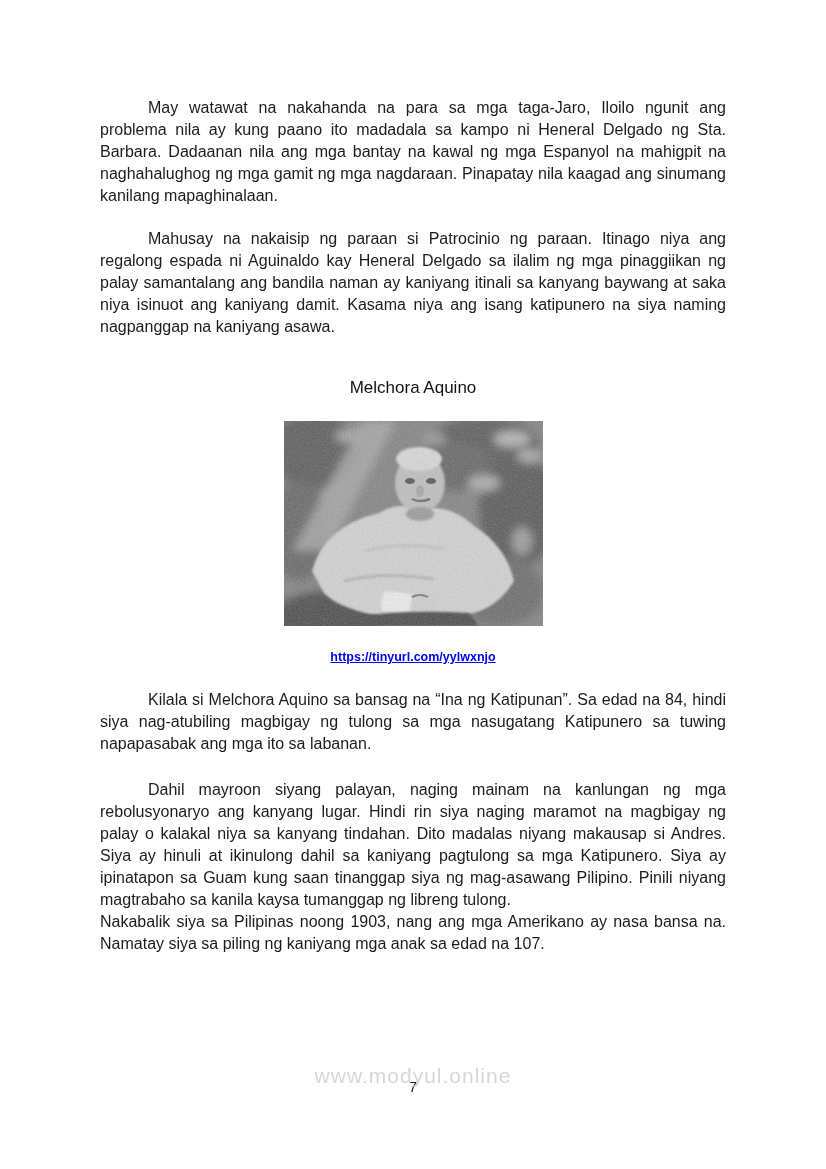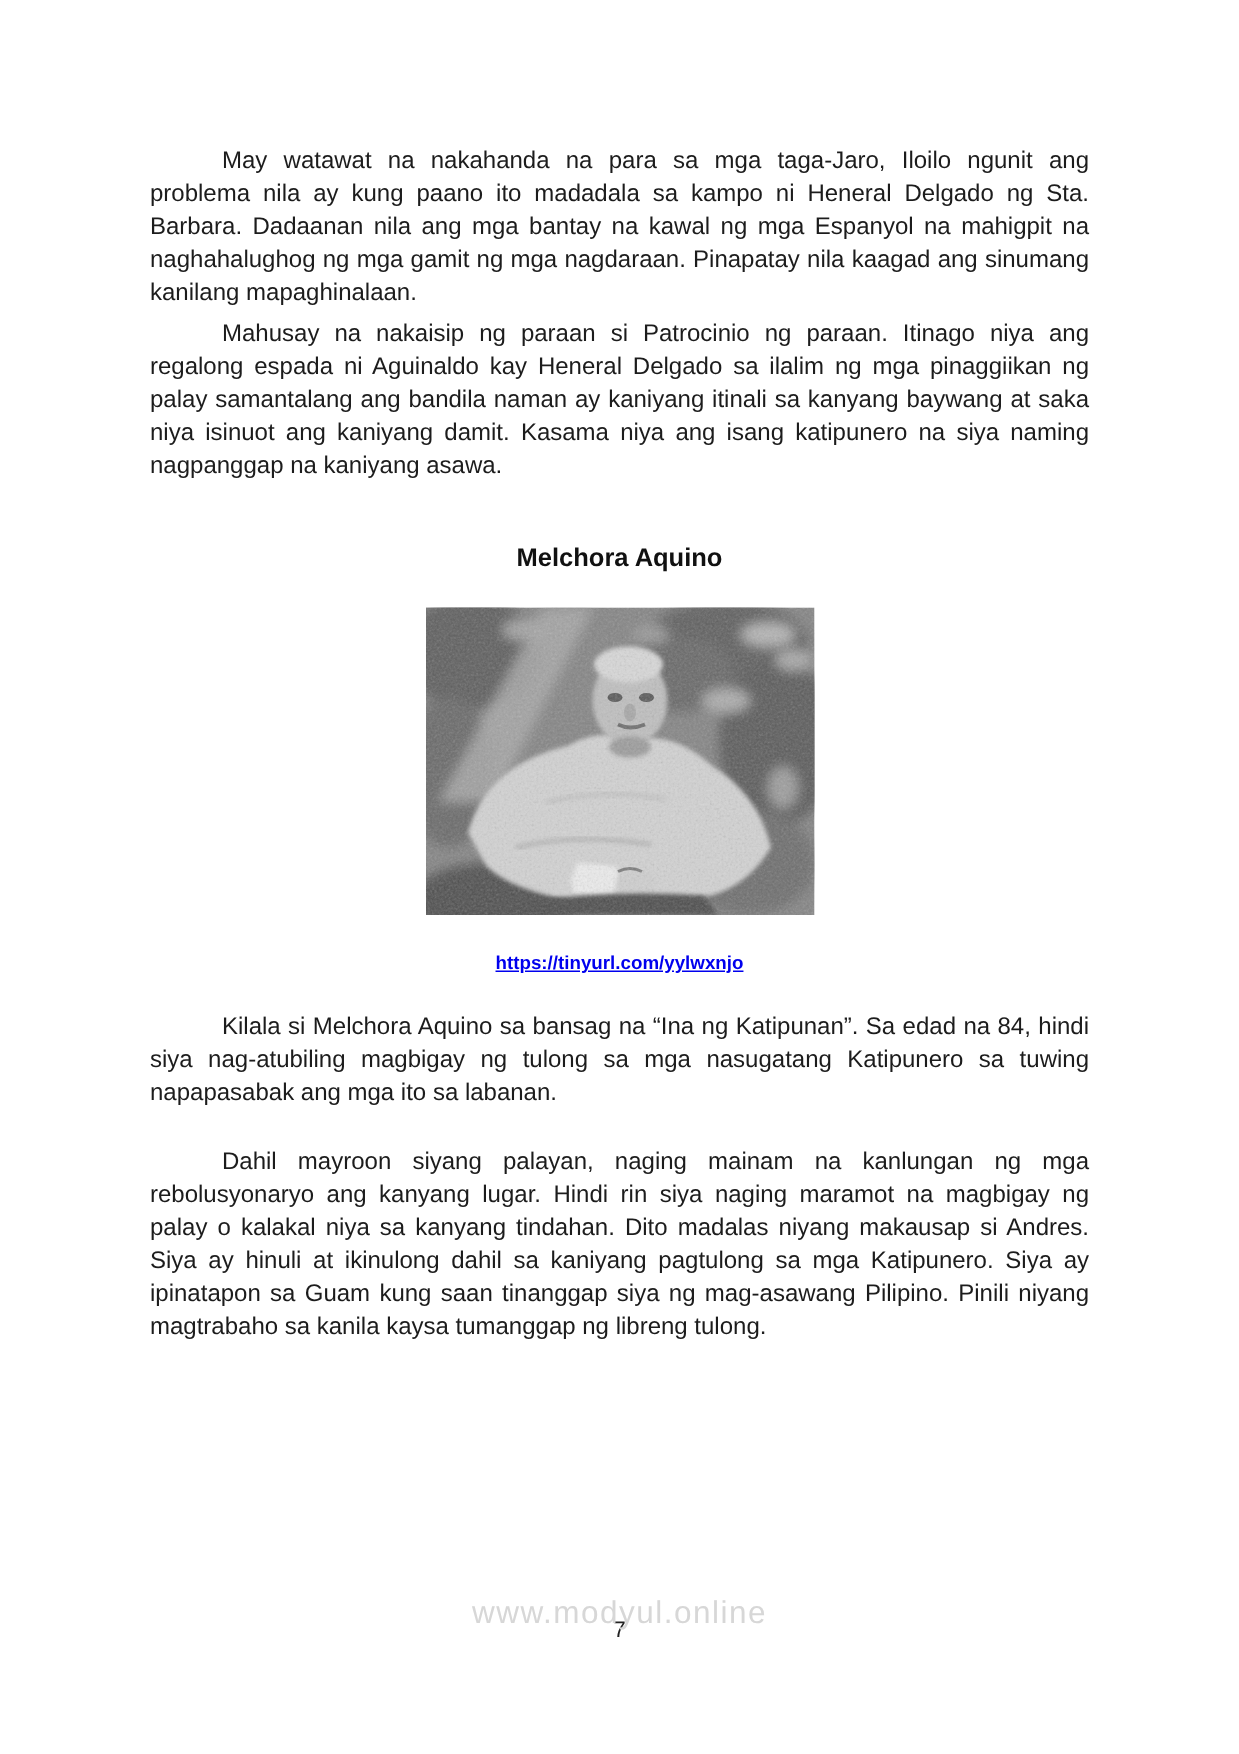--- a/index.html
+++ b/index.html
@@ -15,28 +15,28 @@
     padding: 97px 100px 0 100px;
   }
   .body-par {
     margin: 0;
     font-size: 16px;
     line-height: 22px;
     text-align: justify;
     text-indent: 48px;
     color: #1c1c1c;
   }
-  .mt-block1 { margin-top: 5px; }
+  .mt-block1 { margin-top: 21px; }
   .mt-block2 { margin-top: 24px; }
   .no-indent { text-indent: 0; margin-top: 0; }
   .section-heading {
     margin: 40px 0 0 0;
     font-size: 17px;
     line-height: 20px;
-    font-weight: bold;
+    font-weight: normal;
     text-align: center;
     color: #111111;
   }
   .photo-figure {
     margin: 23px 0 0 0;
     text-align: center;
   }
   .photo-frame {
     display: inline-block;
     width: 259px;
@@ -137,17 +137,18 @@
         <rect width="259" height="205" filter="url(#grain)" opacity="0.5"></rect>
       </svg>
     </span>
     <figcaption class="photo-caption">
       <a href="#" style="color:#0000EE;">https://tinyurl.com/yylwxnjo</a>
     </figcaption>
   </figure>
 
   <p class="body-par mt-block2">Kilala si Melchora Aquino sa bansag na “Ina ng Katipunan”. Sa edad na 84, hindi siya nag-atubiling magbigay ng tulong sa mga nasugatang Katipunero sa tuwing napapasabak ang mga ito sa labanan.</p>
   <p class="body-par mt-block2">Dahil mayroon siyang palayan, naging mainam na kanlungan ng mga rebolusyonaryo ang kanyang lugar. Hindi rin siya naging maramot na magbigay ng palay o kalakal niya sa kanyang tindahan. Dito madalas niyang makausap si Andres. Siya ay hinuli at ikinulong dahil sa kaniyang pagtulong sa mga Katipunero. Siya ay ipinatapon sa Guam kung saan tinanggap siya ng mag-asawang Pilipino. Pinili niyang magtrabaho sa kanila kaysa tumanggap ng libreng tulong.</p>
+  <p class="body-par no-indent">Nakabalik siya sa Pilipinas noong 1903, nang ang mga Amerikano ay nasa bansa na. Namatay siya sa piling ng kaniyang mga anak sa edad na 107.</p>
 
   <div class="page-number">7</div>
   <div class="watermark" style="color:#D7D7D7;">www.modyul.online</div>
 
 </div>
 
 </body></html>

